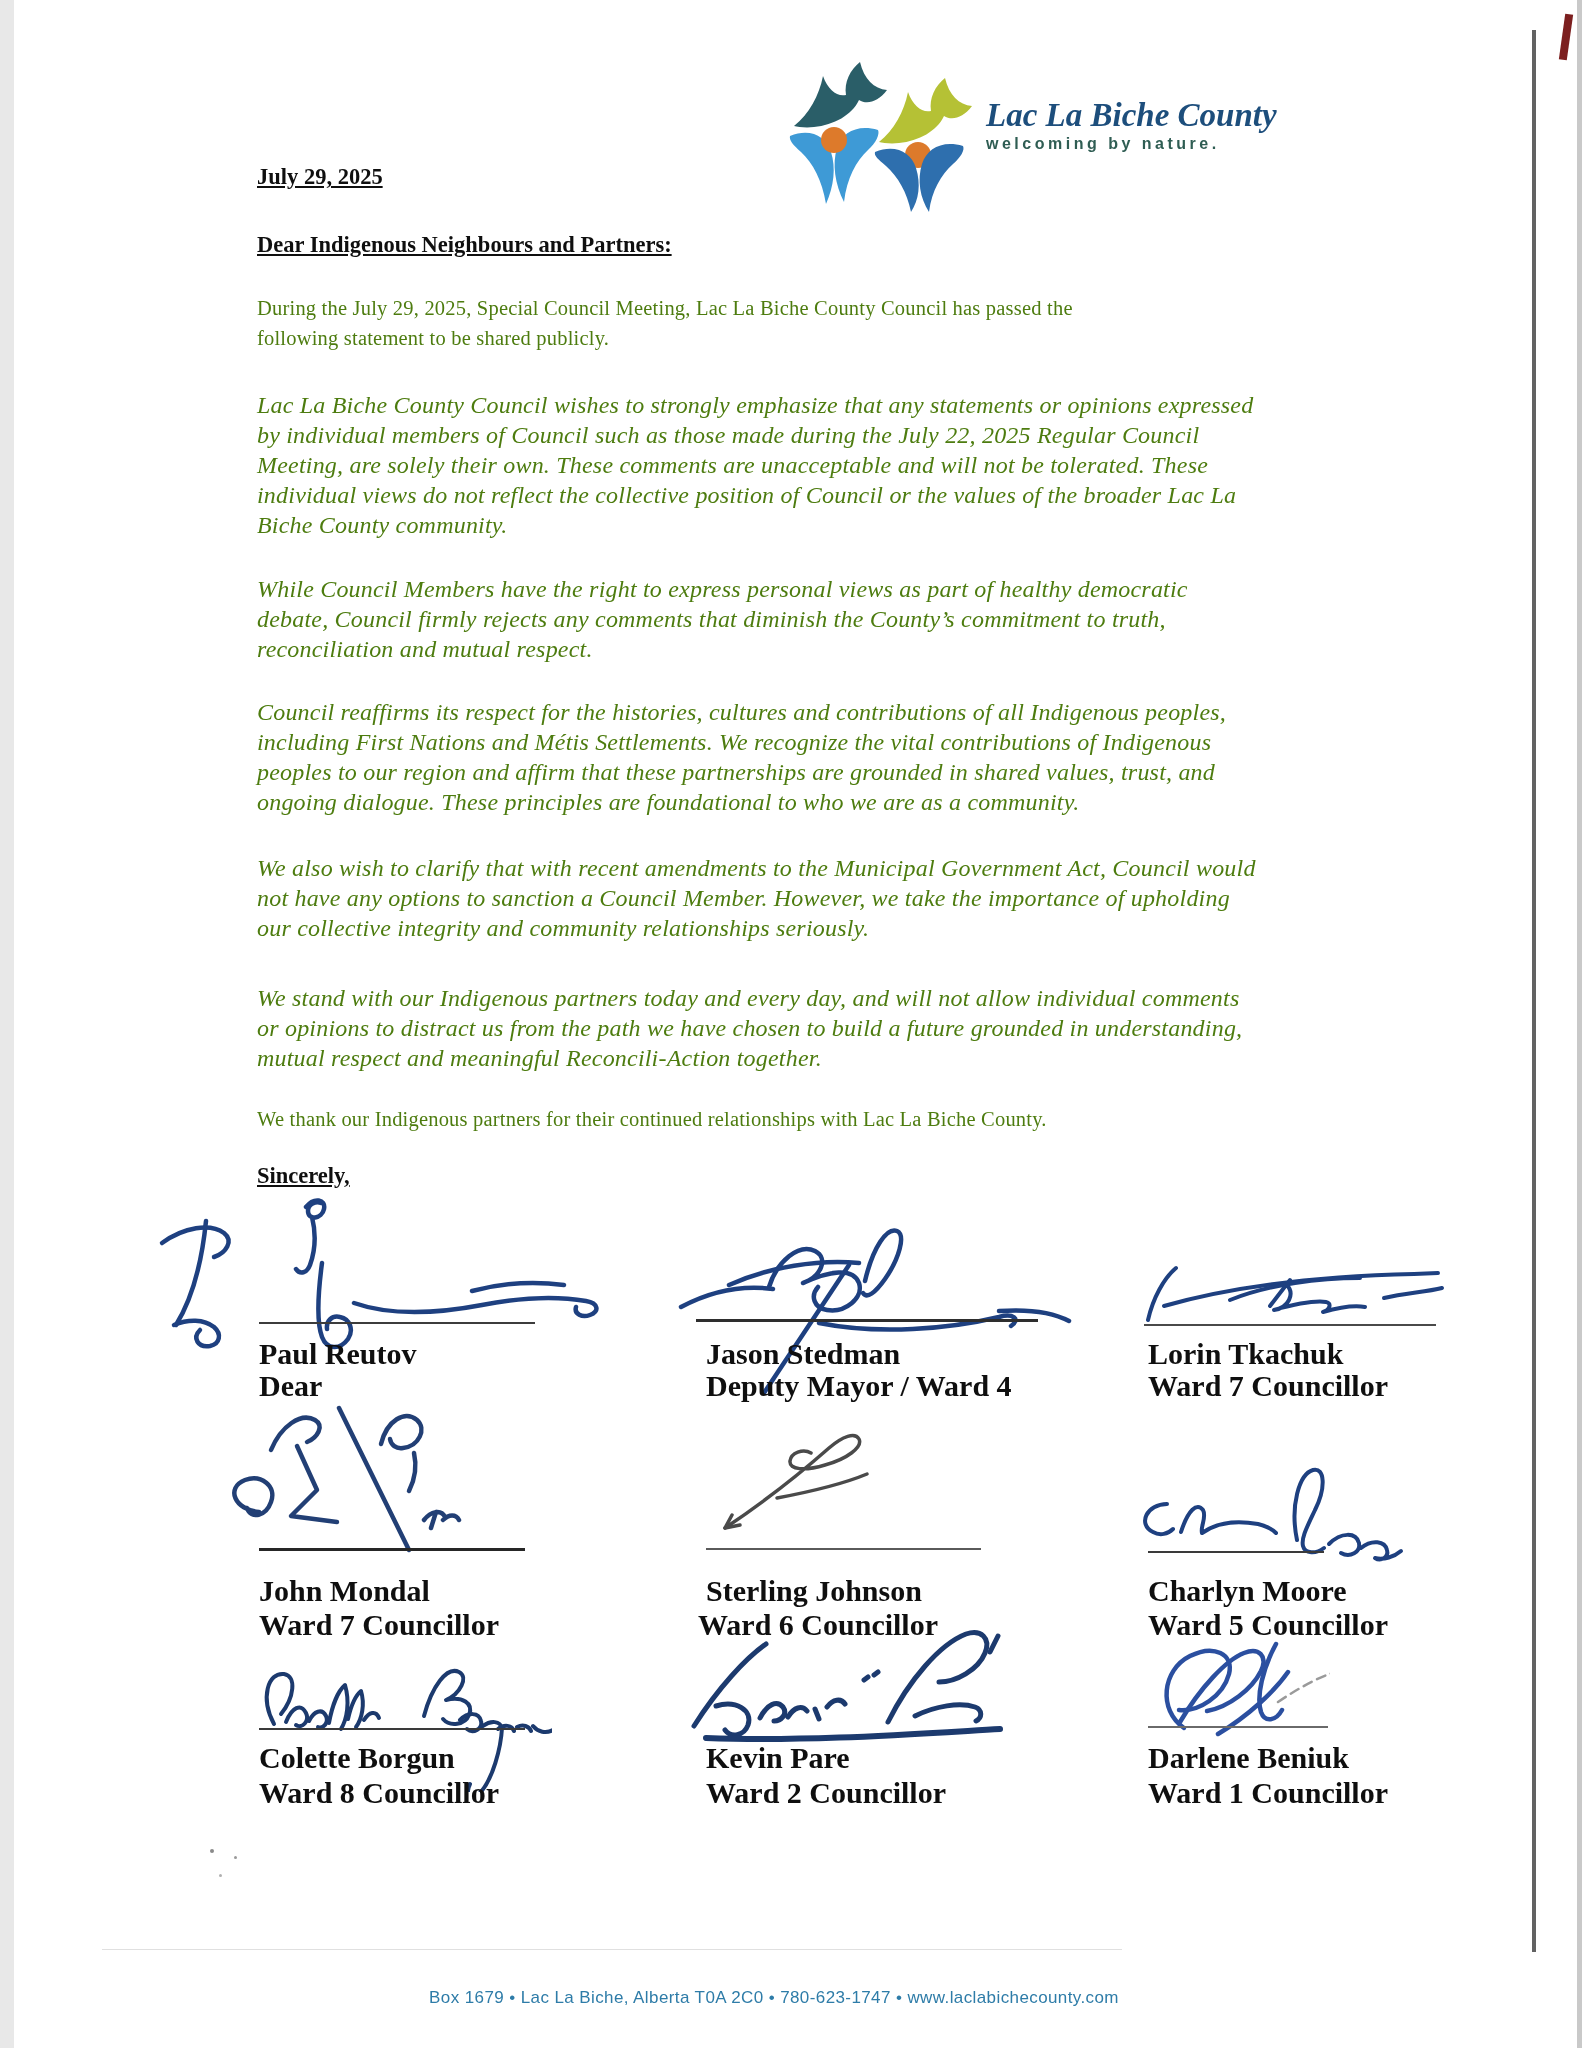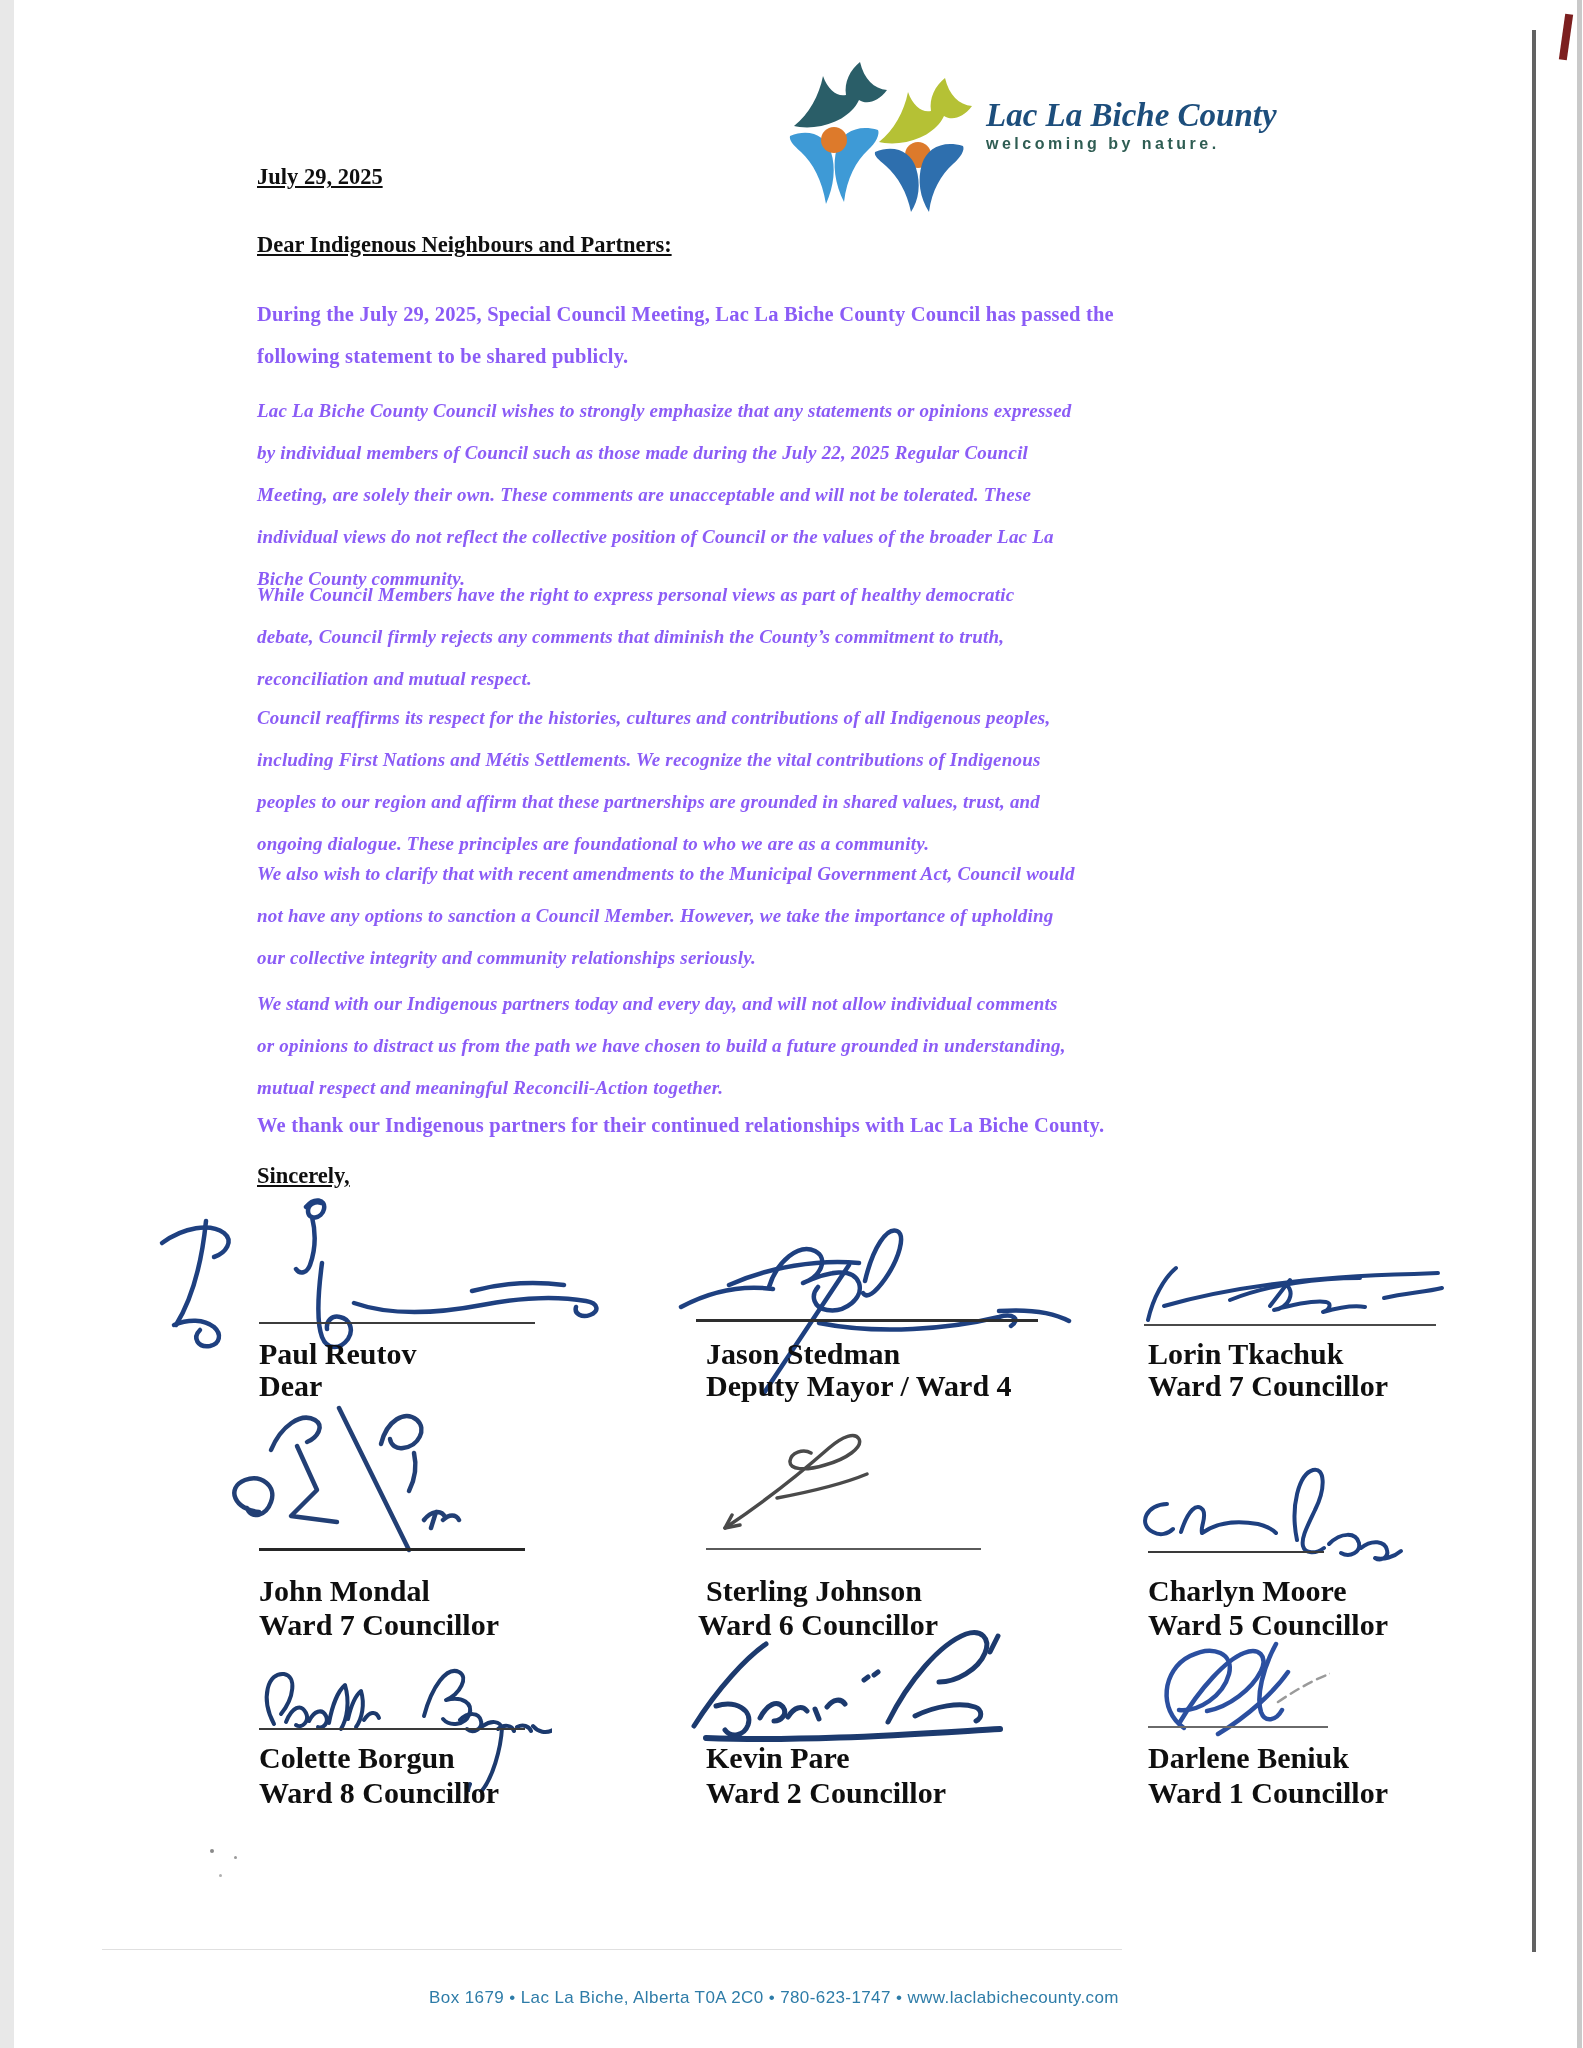--- a/index.html
+++ b/index.html
@@ -1,20 +1,20 @@
 <!DOCTYPE html>
 <html><head>
 <meta charset="utf-8">
 <style>
   html,body{margin:0;padding:0;background:#e8e8e8;}
   .page{position:relative;width:1583px;height:2048px;background:#ffffff;overflow:hidden;
         font-family:"Liberation Serif", serif;color:#0f0f0f;margin-left:14px;}
   .abs{position:absolute;}
-  .para{white-space:pre;font-size:20.5px;line-height:42px;font-weight:bold;letter-spacing:.2px;color:#8b5cf6;}
-  .para.italic{font-style:italic;font-size:19px;}
+  .para{white-space:pre;font-size:20.5px;line-height:30px;font-weight:normal;letter-spacing:.2px;color:#4d7c0f;}
+  .para.italic{font-style:italic;font-size:24px;}
   .date,.salutation,.closing{font-size:22.5px;font-weight:bold;white-space:pre;text-decoration:underline;}
   .logo-title{font-size:33px;font-weight:bold;font-style:italic;color:#1d4e7c;line-height:34px;}
   .logo-tagline{font-family:"Liberation Sans", sans-serif;font-size:16px;font-weight:bold;
                 color:#2f5d53;letter-spacing:3.5px;margin-top:3px;}
   .sig-name{font-size:30px;font-weight:bold;line-height:33px;white-space:pre;}
   .sig-line{position:absolute;}
   .footer{position:absolute;left:0;top:1988px;width:1520px;text-align:center;
           font-family:"Liberation Sans", sans-serif;font-size:17px;color:#2e7ca8;letter-spacing:.4px;}
   svg{display:block;}
   .sig path{fill:none;stroke-linecap:round;stroke-linejoin:round;}

